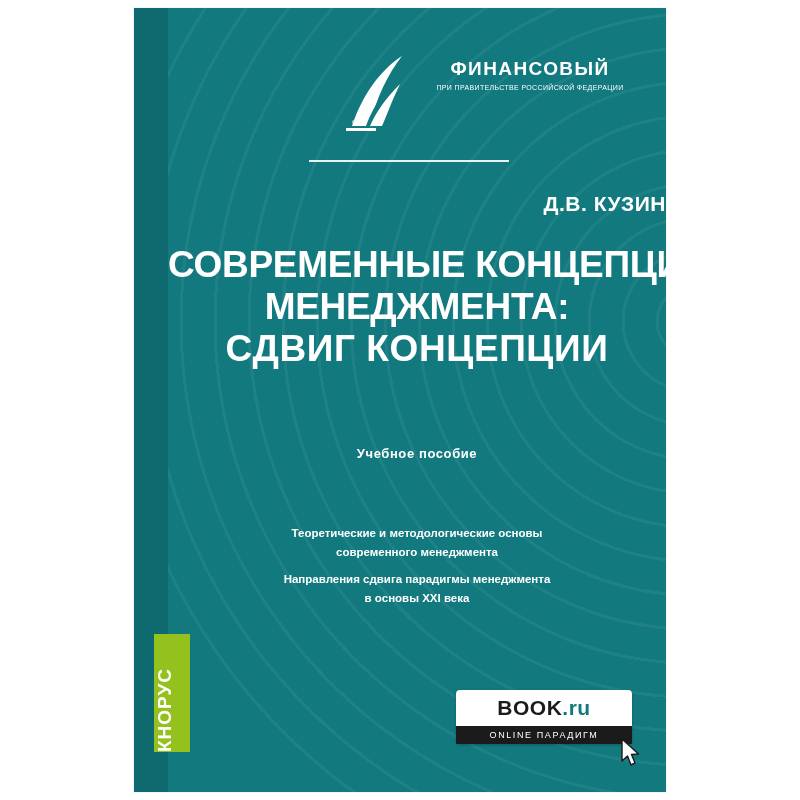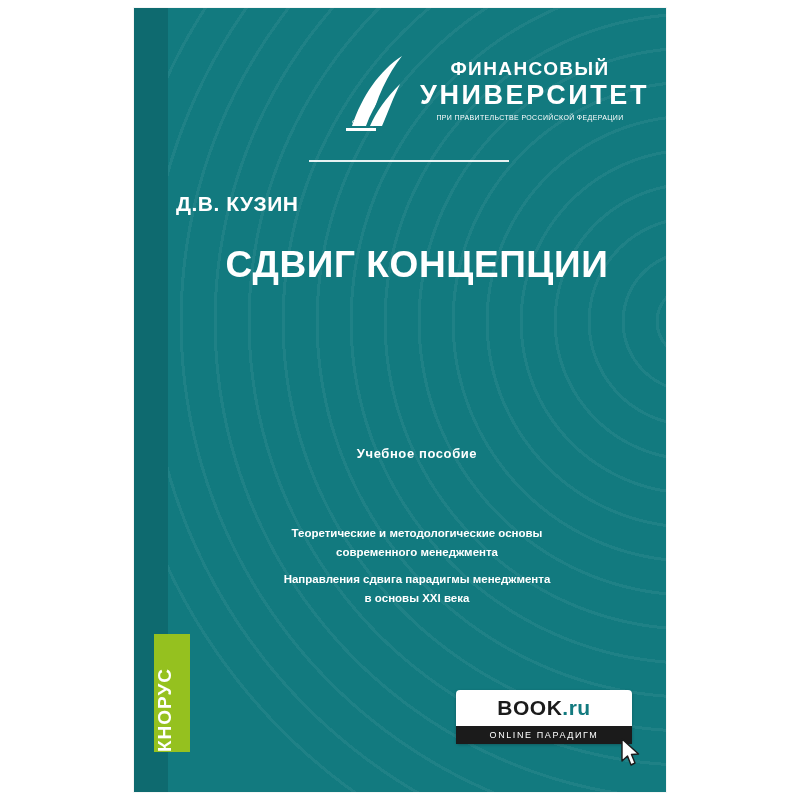--- a/index.html
+++ b/index.html
@@ -113,24 +113,24 @@
     position: absolute;
     left: 175px;
     top: 152px;
     width: 200px;
     height: 2px;
     background: #ffffff;
     opacity: 0.9;
   }
   .author {
     position: absolute;
-    left: 8px;
+    left: 15px;
     right: 0;
     top: 184px;
-    text-align: left;
+    text-align: right;
     color: #ffffff;
     font-size: 21px;
     font-weight: bold;
     letter-spacing: 0.5px;
     padding-left: 34px;
   }
   .title-block {
     position: absolute;
     left: 34px;
     right: 0;
@@ -241,30 +241,31 @@
         <svg width="72" height="84" viewBox="0 0 72 84">
           <path d="M62 2 C40 16, 22 42, 12 72 L30 72 C36 44, 48 20, 62 2 Z" fill="#ffffff"></path>
           <path d="M66 16 C48 30, 34 50, 26 72 L40 72 C46 52, 56 32, 66 16 Z" fill="#127a7f"></path>
           <path d="M60 30 C46 44, 36 58, 30 72 L42 72 C48 58, 54 42, 60 30 Z" fill="#ffffff"></path>
           <rect x="6" y="74" width="30" height="3" fill="#ffffff"></rect>
           <text x="12" y="70" font-size="6" fill="#ffffff" font-family="Liberation Sans, sans-serif">ФА</text>
         </svg>
       </div>
       <div class="uni-text">
         <div class="uni-line1">ФИНАНСОВЫЙ</div>
-        <div class="uni-line2">УНИВЕРСИТЕТ</div>
         <div class="uni-line3">ПРИ ПРАВИТЕЛЬСТВЕ РОССИЙСКОЙ ФЕДЕРАЦИИ</div>
       </div>
     </div>
 
     <div class="rule"></div>
 
     <div class="author">Д.В. КУЗИН</div>
 
     <div class="title-block">
+      <div class="title-line l1">СОВРЕМЕННЫЕ КОНЦЕПЦИИ</div>
+      <div class="title-line l2">МЕНЕДЖМЕНТА:</div>
       <div class="title-line l3">СДВИГ КОНЦЕПЦИИ</div>
     </div>
 
     <div class="subtitle">Учебное пособие</div>
 
     <div class="topics">
       <div>Теоретические и методологические основы</div>
       <div>современного менеджмента</div>
       <div class="gap"></div>
       <div>Направления сдвига парадигмы менеджмента</div>

